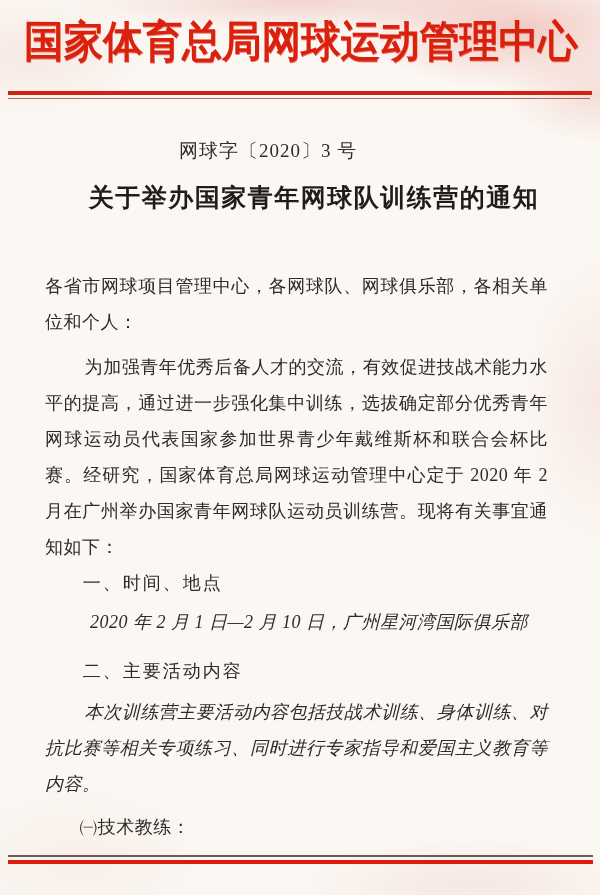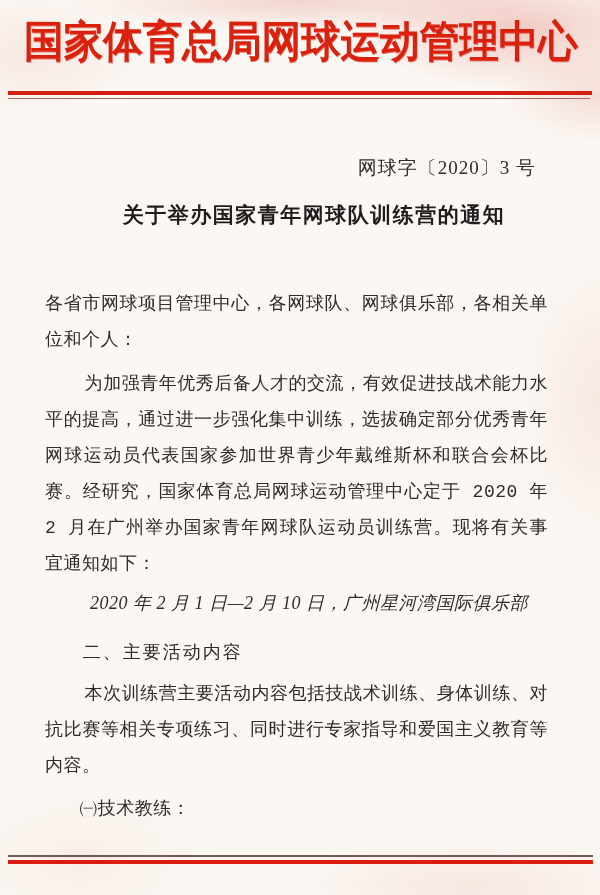--- a/index.html
+++ b/index.html
@@ -48,58 +48,58 @@
     margin: 14px 8px 0 8px;
   }
   .rule-top-dark {
     height: 1.5px;
     background: #b2675c;
     margin: 3px 10px 0 8px;
   }
 
   
   .doc-number {
-    margin-top: 57px;
-    text-align: right;
+    margin-top: 40px;
+    text-align: center;
     padding-right: 64px;
     font-size: 19px;
     line-height: 24px;
     letter-spacing: 1px;
     color: #2e2b28;
   }
 
   
   .title {
     margin-top: 19px;
     text-align: center;
     padding-left: 28px;
-    font-size: 21px;
+    font-size: 25px;
     font-weight: 700;
     line-height: 32px;
     letter-spacing: 1.5px;
     color: #1f1d1b;
   }
 
   
   .body-text {
     margin-top: 54px;
     padding: 0 52px 0 45px;
     font-size: 18px;
     letter-spacing: 0.5px;
     line-height: 36px;
     text-align: justify;
     color: #2e2b28;
   }
   .body-text p { margin: 0; }
   .p-salutation { text-indent: 0; }
-  .p-intro      { text-indent: 2.2em; margin-top: 9px  !important; font-family: Liberation Mono, monospace; }
+  .p-intro      { text-indent: 2.2em; margin-top: 9px  !important; }
   .p-heading    { text-indent: 2.1em; text-align: left; letter-spacing: 2px; }
   .p-date       { text-indent: 2.5em; text-align: left; margin-top: 3px  !important; font-style: italic; }
   .p-heading-2  { margin-top: 13px !important; font-family: Liberation Serif, serif; }
-  .p-activities { text-indent: 2.2em; margin-top: 5px  !important; }
+  .p-activities { text-indent: 2.2em; margin-top: 5px  !important; font-style: italic; }
   .p-heading-3  { margin-top: 6px  !important; }
   .p-sub        { text-indent: 1.9em; text-align: left; margin-top: 7px !important; }
 
   
   .footer-rule-dark {
     position: absolute;
     left: 8px; right: 7px;
     top: 855px;
     height: 1.5px;
     background: #6e5a52;
@@ -123,20 +123,21 @@
   <div class="rule-top-red"></div>
   <div class="rule-top-dark"></div>
 
   <div class="doc-number">网球字〔2020〕3 号</div>
 
   <div class="title">关于举办国家青年网球队训练营的通知</div>
 
   <div class="body-text">
     <p class="p-salutation">各省市网球项目管理中心，各网球队、网球俱乐部，各相关单位和个人：</p>
     <p class="p-intro">为加强青年优秀后备人才的交流，有效促进技战术能力水平的提高，通过进一步强化集中训练，选拔确定部分优秀青年网球运动员代表国家参加世界青少年戴维斯杯和联合会杯比赛。经研究，国家体育总局网球运动管理中心定于 2020 年 2 月在广州举办国家青年网球队运动员训练营。现将有关事宜通知如下：</p>
+    <p class="p-heading">一、时间、地点</p>
     <p class="p-date">2020 年 2 月 1 日—2 月 10 日，广州星河湾国际俱乐部</p>
     <p class="p-heading p-heading-2">二、主要活动内容</p>
     <p class="p-activities">本次训练营主要活动内容包括技战术训练、身体训练、对抗比赛等相关专项练习、同时进行专家指导和爱国主义教育等内容。</p>
     <p class="p-sub">㈠技术教练：</p>
   </div>
 
   <div class="footer-rule-dark"></div>
   <div class="footer-rule-red"></div>
 
 </div>

